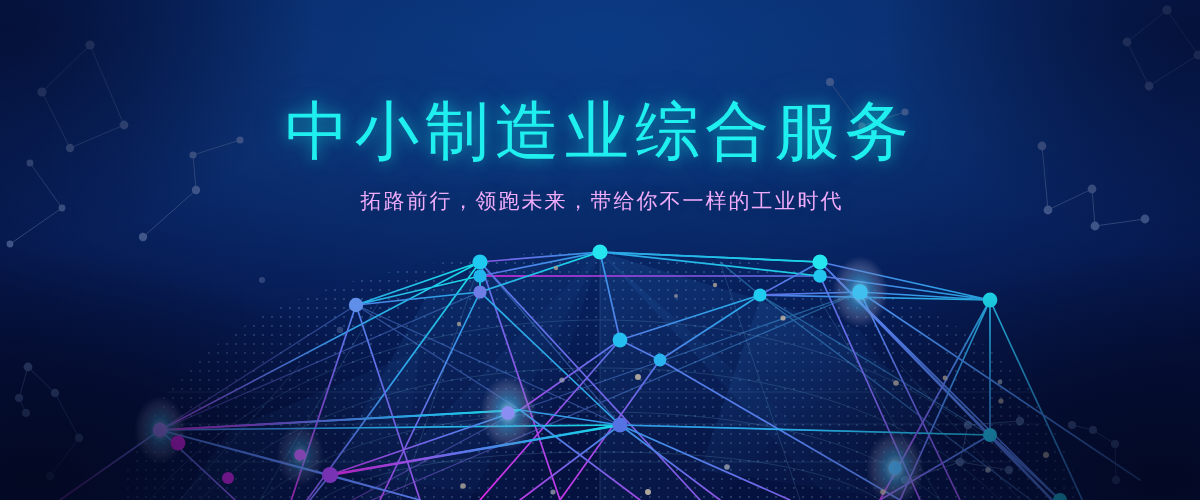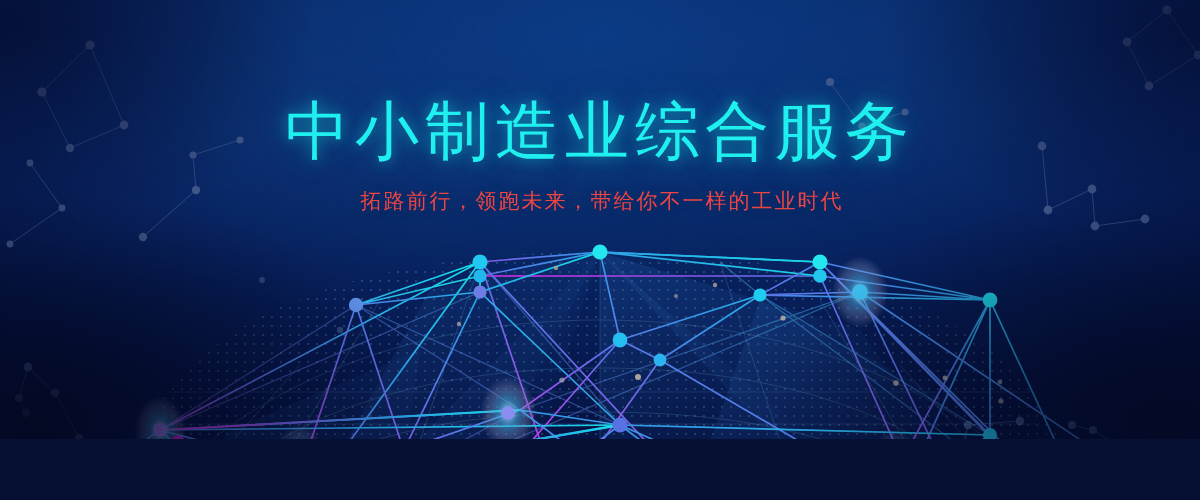--- a/index.html
+++ b/index.html
@@ -1,20 +1,20 @@
 <!DOCTYPE html>
 <html><head>
 <meta charset="utf-8">
 <style>
   html,body{margin:0;padding:0;background:#061033;}
   *{box-sizing:border-box;}
 
   #banner{
     position:relative;
-    width:1200px;height:439px;
+    width:1200px;height:500px;
     overflow:hidden;
     font-family:"Liberation Sans","DejaVu Sans",sans-serif;
     background:#08205c;
   }
 
   
   .bg-base{
     position:absolute;inset:0;
     background:
       radial-gradient(ellipse 900px 420px at 50% 8%,   #0b3b85 0%, #0a3072 34%, #07205c 62%, #05113f 100%),
@@ -53,21 +53,21 @@
     font-weight:400;
     color:#1ff0ef;
     text-shadow:0 0 14px rgba(20,226,226,.55),0 0 34px rgba(12,180,200,.35);
     white-space:nowrap;
   }
   .subtitle{
     margin:22px 0 0 4px;
     font-size:21px;
     letter-spacing:2px;
     font-weight:400;
-    color:#ef4444;
+    color:#f0abfc;
     text-shadow:0 0 10px rgba(10,40,90,.85);
     white-space:nowrap;
   }
 </style>
 </head>
 <body>
 
 <div id="banner">
 
   <div class="bg-base"></div>

